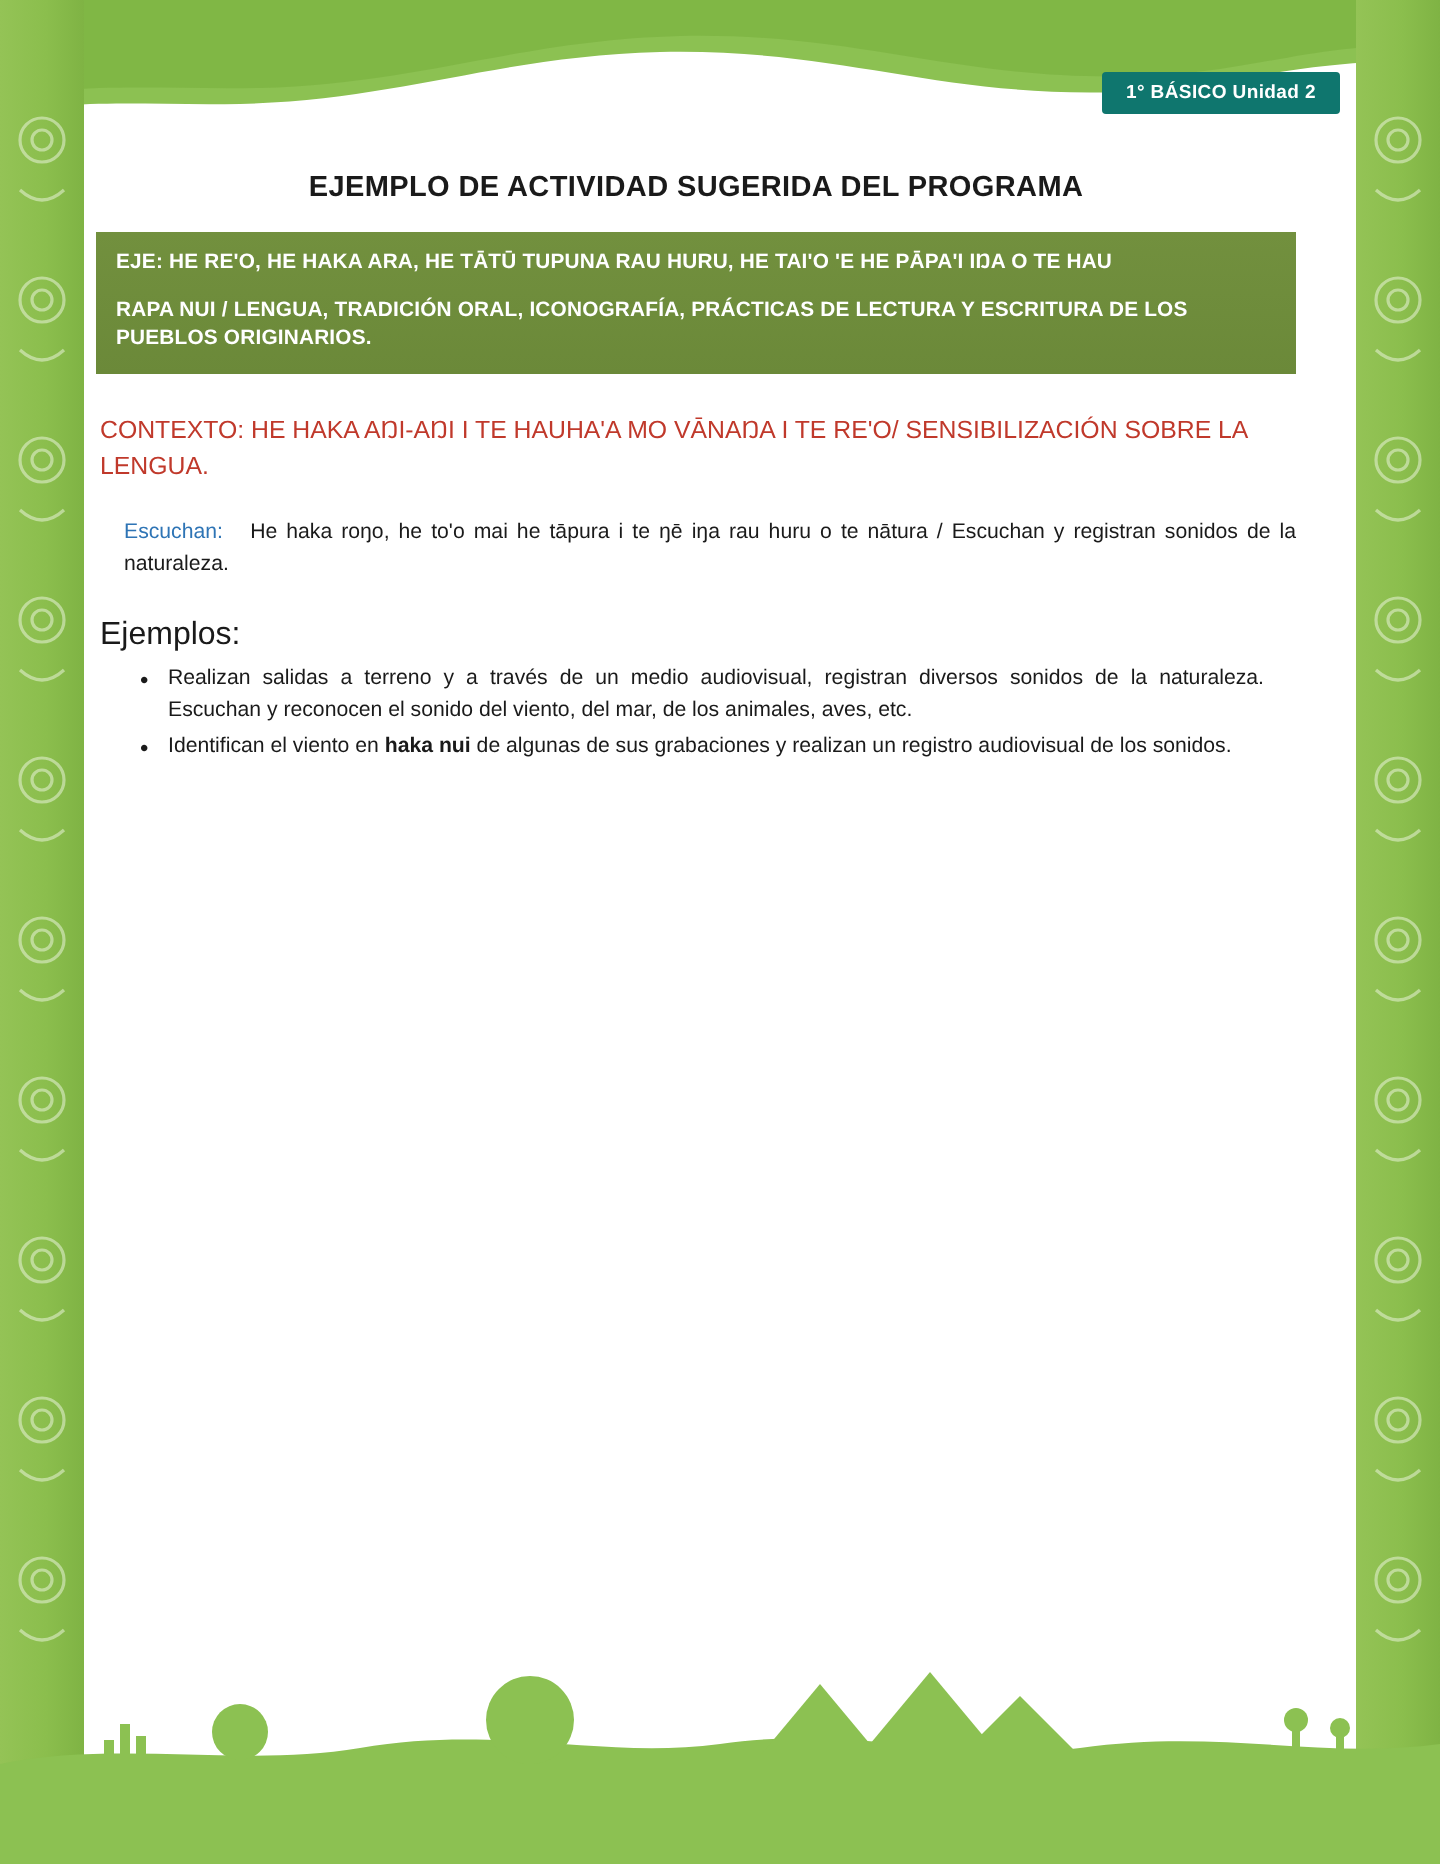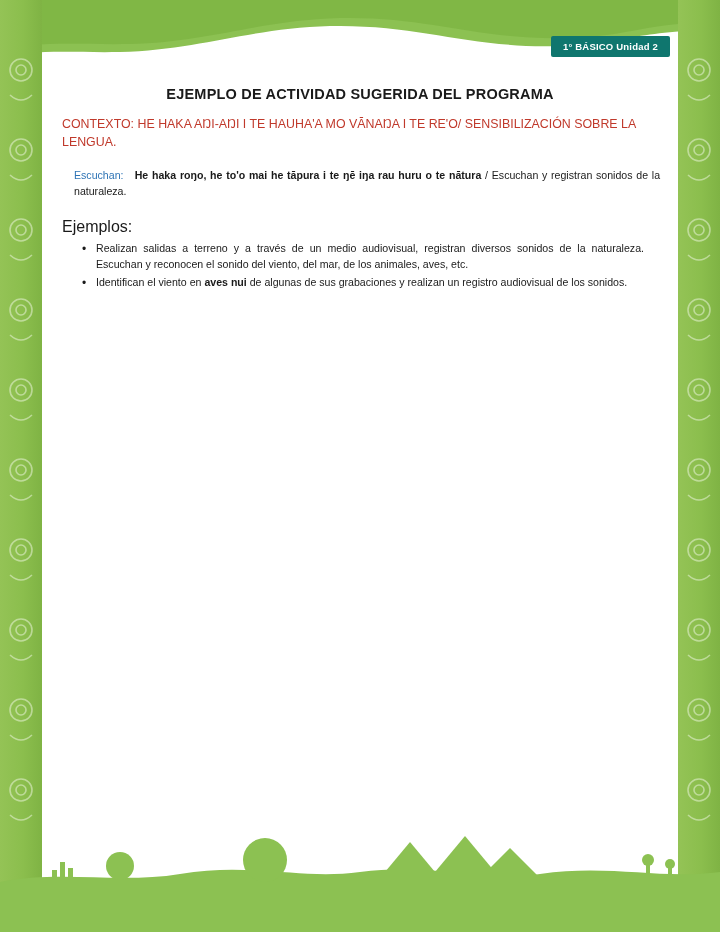--- a/index.html
+++ b/index.html
@@ -66,21 +66,21 @@
     padding: 5px 12px 5px 12px;
     border-radius: 2px;
     white-space: nowrap;
     z-index: 5;
   }
 
   
   .content {
     position: absolute;
     top: 76px;
-    left: 60px;
+    left: 48px;
     width: 600px;
     z-index: 4;
   }
 
   .doc-title {
     text-align: center;
     font-size: 14.5px;
     font-weight: bold;
     color: #1a1a1a;
     letter-spacing: 0.2px;
@@ -98,40 +98,40 @@
     font-size: 10.4px;
     font-weight: bold;
     line-height: 1.35;
     letter-spacing: 0.1px;
   }
   .eje-line + .eje-line {
     margin-top: 10px;
   }
 
   .contexto {
-    margin-top: 4px;
+    margin-top: 20px;
     color: #c0392b;
     font-size: 12.4px;
     line-height: 1.45;
     padding-left: 2px;
   }
 
   .actividad {
     margin-top: 16px;
     padding-left: 14px;
     font-size: 10.6px;
     line-height: 1.5;
     color: #1a1a1a;
     text-align: justify;
   }
   .actividad .act-label {
     color: #2e74b5;
   }
   .actividad .act-rapanui {
-    font-weight: bold;
+    font-weight: normal;
   }
 
   .ejemplos-title {
     margin-top: 18px;
     padding-left: 2px;
     font-size: 16px;
     color: #1a1a1a;
   }
 
   ul.ejemplos {
@@ -264,35 +264,39 @@
     <rect x="0" y="96" width="720" height="14" fill="#8cc152"></rect>
   </svg>
 </div>
 
 <div class="unit-badge">1° BÁSICO Unidad 2</div>
 
 <div class="content">
 
   <div class="doc-title">EJEMPLO DE ACTIVIDAD SUGERIDA DEL PROGRAMA</div>
 
+  <div class="eje-box">
+    <div class="eje-line">EJE: HE RE'O, HE HAKA ARA, HE TĀTŪ TUPUNA RAU HURU, HE TAI'O 'E HE PĀPA'I IŊA O TE HAU</div>
+    <div class="eje-line">RAPA NUI / LENGUA, TRADICIÓN ORAL, ICONOGRAFÍA, PRÁCTICAS DE LECTURA Y ESCRITURA DE LOS PUEBLOS ORIGINARIOS.</div>
+  </div>
 
   <div class="contexto">CONTEXTO: HE HAKA AŊI-AŊI I TE HAUHA'A MO VĀNAŊA I TE RE'O/ SENSIBILIZACIÓN SOBRE LA LENGUA.</div>
 
   <div class="actividad">
     <span class="act-label">Escuchan:</span>
     <span>&nbsp;</span>
     <span class="act-rapanui">He haka roŋo, he to'o mai he tāpura i te ŋē iŋa rau huru o te nātura</span>
     <span> / </span>
     <span>Escuchan y registran sonidos de la naturaleza.</span>
   </div>
 
   <div class="ejemplos-title">Ejemplos:</div>
 
   <ul class="ejemplos">
     <li>
       <span>Realizan salidas a terreno y a través de un medio audiovisual, registran diversos sonidos de la naturaleza. Escuchan y reconocen el sonido del viento, del mar, de los animales, aves, etc.</span><b></b><span></span>
     </li>
     <li>
-      <span>Identifican el viento en </span><b>aves nui</b><span> de algunas de sus grabaciones y realizan un registro audiovisual de los sonidos.</span>
+      <span>Identifican el viento en </span><b>haka nui</b><span> de algunas de sus grabaciones y realizan un registro audiovisual de los sonidos.</span>
     </li>
   </ul>
 
 </div>
 
 </body></html>

